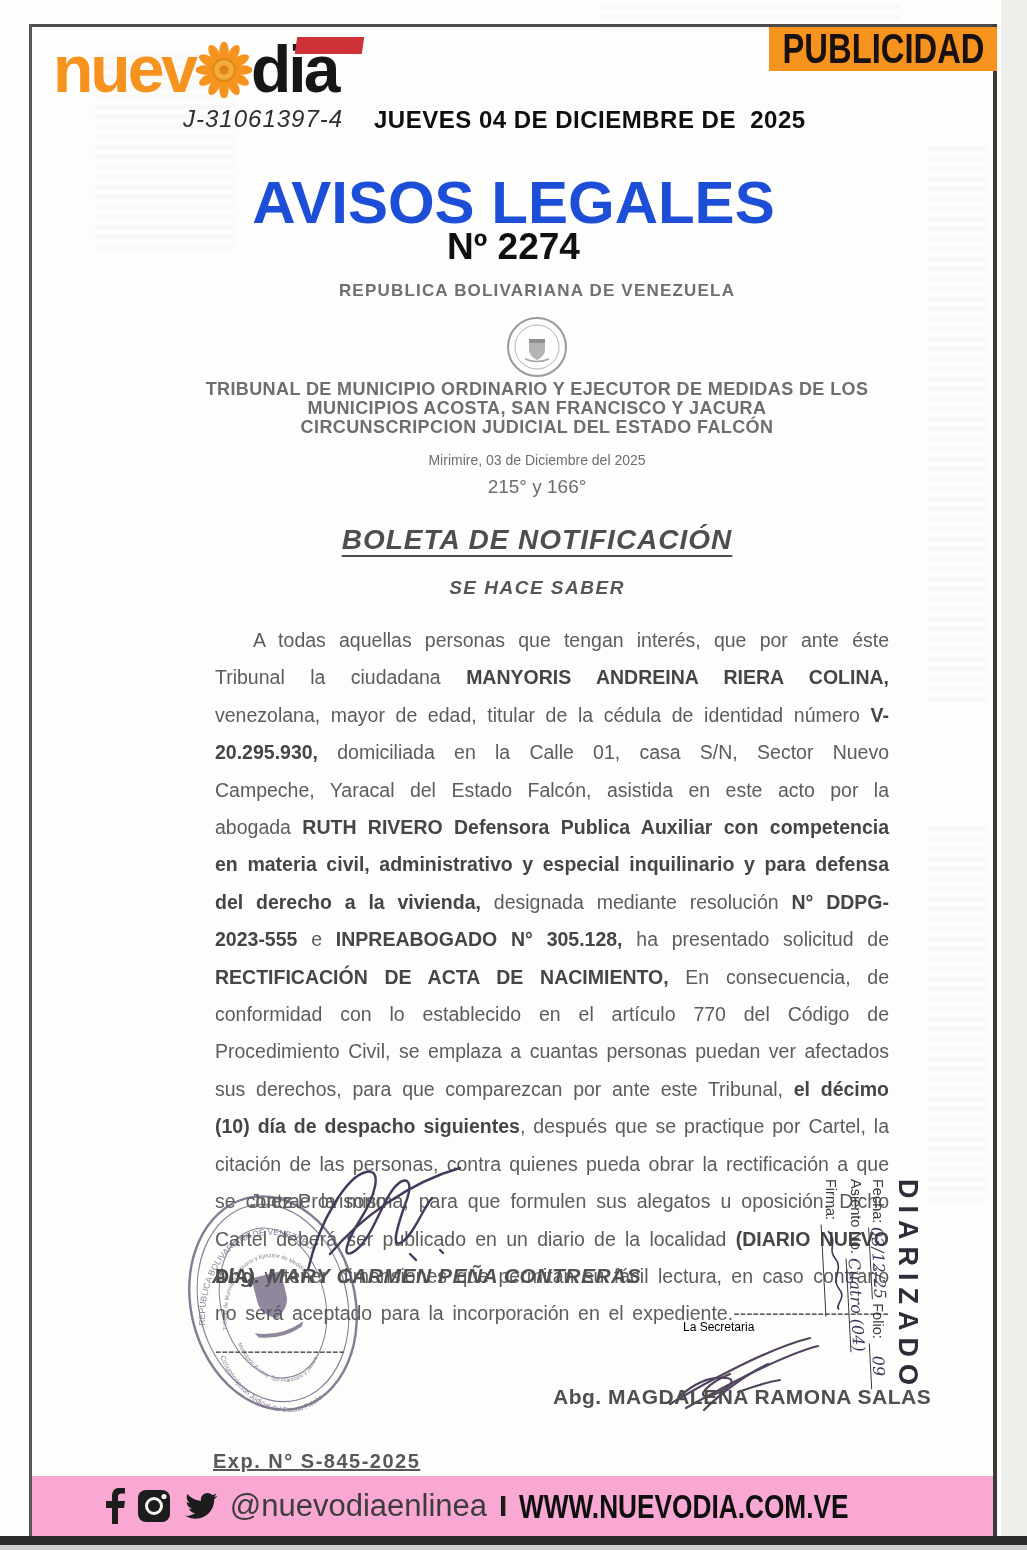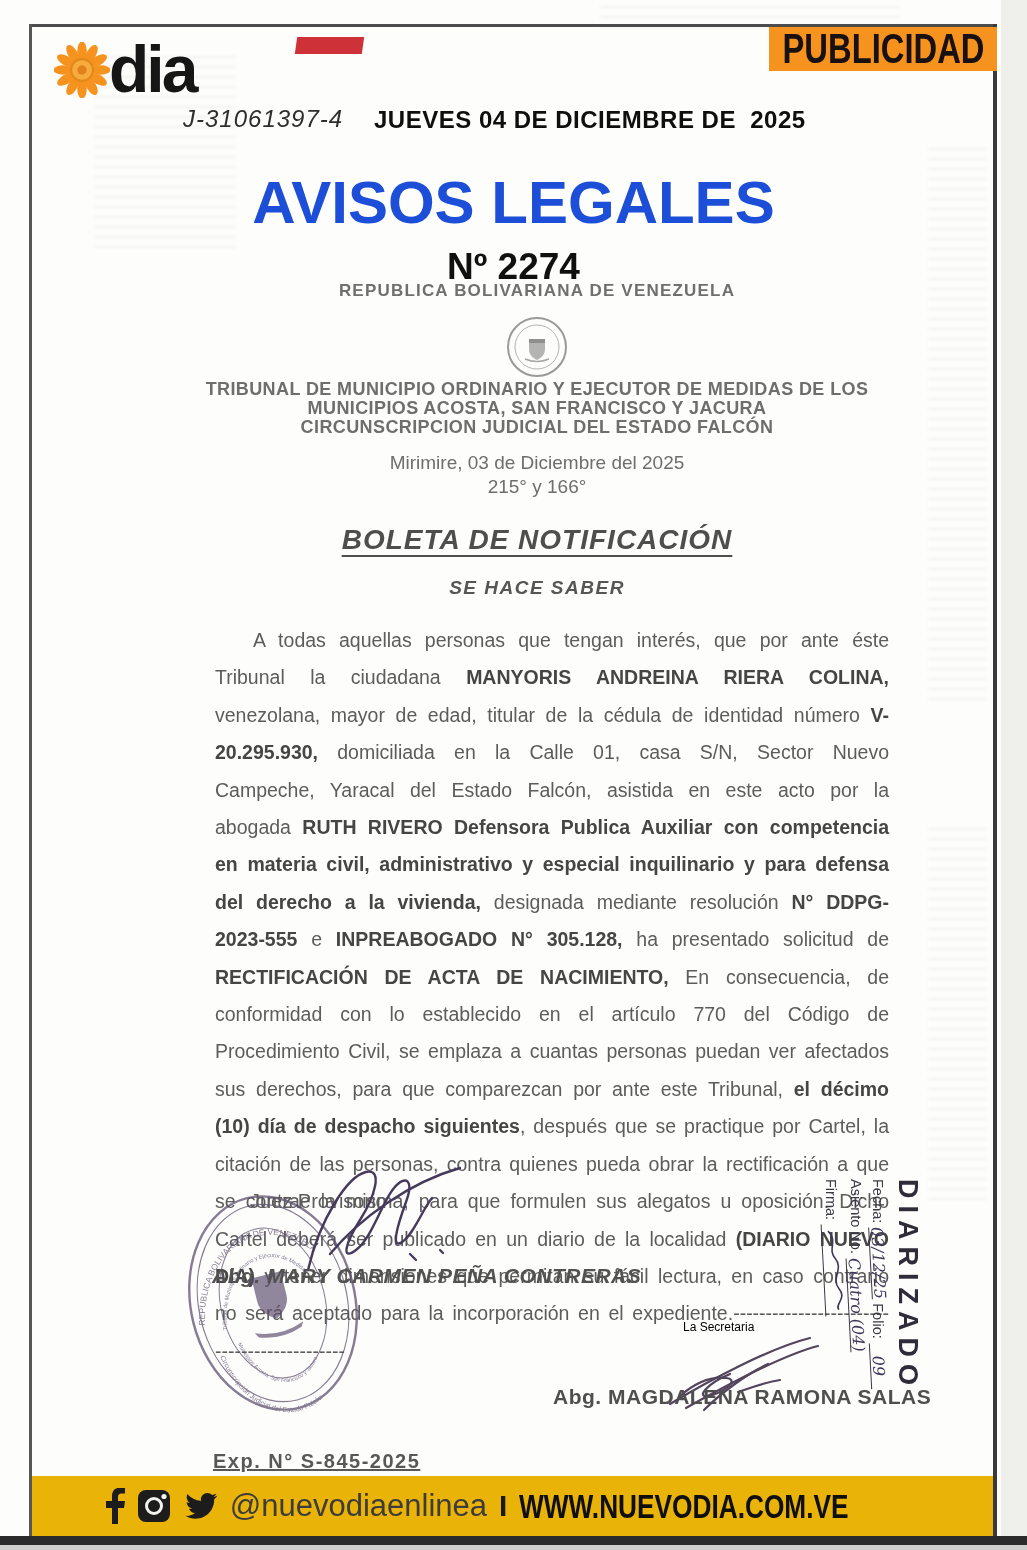--- a/index.html
+++ b/index.html
@@ -30,28 +30,28 @@
   .rif{position:absolute;left:183px;top:105px;font-size:24px;color:#2e2e2e;letter-spacing:1px;font-style:italic;}
   .edition-date{position:absolute;left:374px;top:106px;font-size:24px;font-weight:bold;color:#0f0f0f;letter-spacing:.5px;white-space:pre;}
   .publicidad{position:absolute;left:769px;top:27px;width:228px;height:44px;background:#f6921e;
     display:flex;align-items:center;justify-content:center;}
   .publicidad span{font-size:42px;font-weight:bold;color:#181011;transform:scale(.78,1.02);letter-spacing:0px;white-space:nowrap;}
 
   
   .headline{position:absolute;left:0;top:168px;width:1027px;text-align:center;
     font-size:60px;font-weight:bold;color:#1d4ed8;letter-spacing:0px;}
   .headline-num{position:absolute;left:0;top:226px;width:1027px;text-align:center;
-    font-size:37px;font-weight:bold;color:#101010;margin-top:20px;}
+    font-size:37px;font-weight:bold;color:#101010;}
 
   
   .col-center{position:absolute;left:177px;width:720px;text-align:center;}
   .republic{top:281px;font-size:17px;font-weight:bold;color:#6f6f6f;letter-spacing:1.2px;}
   .seal{position:absolute;left:505px;top:315px;}
   .tribunal{top:380px;font-size:18px;font-weight:bold;color:#6e6e6e;line-height:19px;letter-spacing:.4px;}
-  .place-date{top:452px;font-size:19px;color:#6e6e6e;text-align:center;}
+  .place-date{top:452px;font-size:14px;color:#6e6e6e;text-align:center;}
   .years{top:476px;font-size:19px;color:#6e6e6e;}
   .boleta{top:524px;font-size:28px;font-weight:bold;font-style:italic;color:#4e4e4e;letter-spacing:1px;}
   .boleta u{text-decoration:underline;text-underline-offset:6px;text-decoration-thickness:2px;}
   .saber{top:577px;font-size:19px;font-weight:bold;font-style:italic;color:#565656;letter-spacing:1.5px;}
 
   .body-text{position:absolute;left:215px;top:622px;width:674px;
     font-size:19.5px;line-height:37.4px;text-align:justify;color:#5c5c5c;
     word-spacing:2.5px;text-indent:38px;}
   .body-text strong{color:#454545;}
 
@@ -68,21 +68,21 @@
   .diarizado{position:absolute;left:752px;top:1220px;width:212px;height:130px;
     transform:rotate(90deg);transform-origin:center;color:#3c3844;}
   .diarizado .dz-title{font-size:27px;font-weight:bold;letter-spacing:7px;color:#2f2b38;}
   .diarizado .dz-line{font-size:14.5px;margin-top:6px;white-space:nowrap;}
   .dz-fill{display:inline-block;border-bottom:1.5px solid #3c3844;min-width:46px;
     font-family:"DejaVu Serif", serif;font-style:italic;color:#40365a;font-size:16px;
     transform:rotate(-3deg);text-align:center;line-height:14px;}
   .dz-fill.wide{min-width:92px;}
 
   
-  .footer-bar{position:absolute;left:32px;top:1476px;width:961px;height:60px;background:#eab308;
+  .footer-bar{position:absolute;left:32px;top:1476px;width:961px;height:60px;background:#f9a8d4;
     display:flex;align-items:center;justify-content:center;gap:10px;}
   .footer-bar .handle{font-size:31px;color:#3c3c3c;letter-spacing:0;}
   .footer-bar .sep{font-size:30px;font-weight:bold;color:#1a1a1a;margin:0 2px;}
   .footer-bar .site{display:inline-block;font-size:32px;font-weight:bold;color:#0f0f0f;transform:scale(.82,1.05);transform-origin:left center;letter-spacing:0;}
   .icn{display:inline-block;}
 </style>
 </head>
 <body>
 
 <div class="sheet">
@@ -94,20 +94,21 @@
   <div class="ghost" style="left:330px;top:1484px;width:130px;height:44px;opacity:.3;"></div>
 
   <div class="right-margin"></div>
   <div class="border-top"></div>
   <div class="border-left"></div>
   <div class="border-right"></div>
   <div class="border-bottom-band"></div>
   <div class="below-band"></div>
 
   <div class="logo">
+    <span class="nuev">nuev</span>
     <svg class="sun" width="56" height="56" viewBox="0 0 54 54">
       <g fill="#f6921e">
         <ellipse cx="27" cy="9" rx="4.6" ry="9.5"></ellipse>
         <ellipse cx="27" cy="9" rx="4.6" ry="9.5" transform="rotate(30 27 27)"></ellipse>
         <ellipse cx="27" cy="9" rx="4.6" ry="9.5" transform="rotate(60 27 27)"></ellipse>
         <ellipse cx="27" cy="9" rx="4.6" ry="9.5" transform="rotate(90 27 27)"></ellipse>
         <ellipse cx="27" cy="9" rx="4.6" ry="9.5" transform="rotate(120 27 27)"></ellipse>
         <ellipse cx="27" cy="9" rx="4.6" ry="9.5" transform="rotate(150 27 27)"></ellipse>
         <ellipse cx="27" cy="9" rx="4.6" ry="9.5" transform="rotate(180 27 27)"></ellipse>
         <ellipse cx="27" cy="9" rx="4.6" ry="9.5" transform="rotate(210 27 27)"></ellipse>

